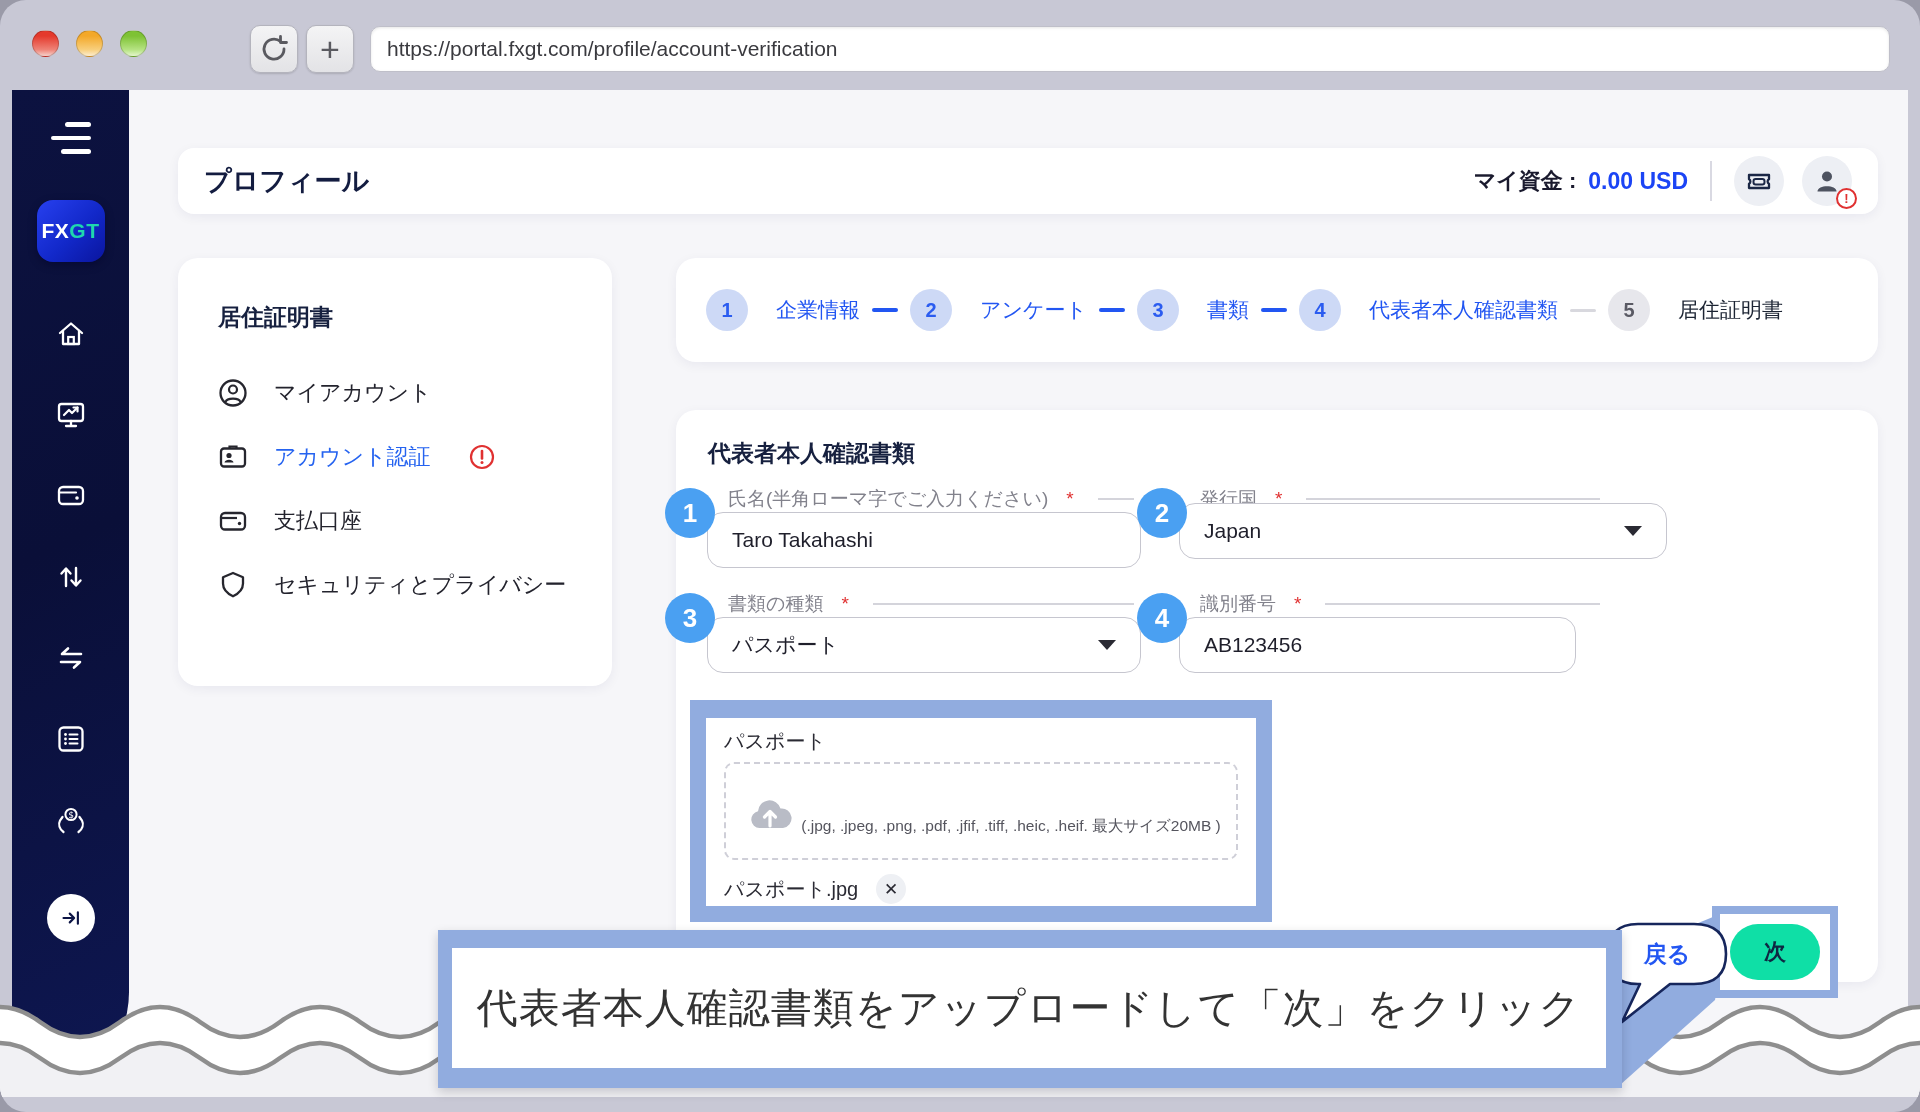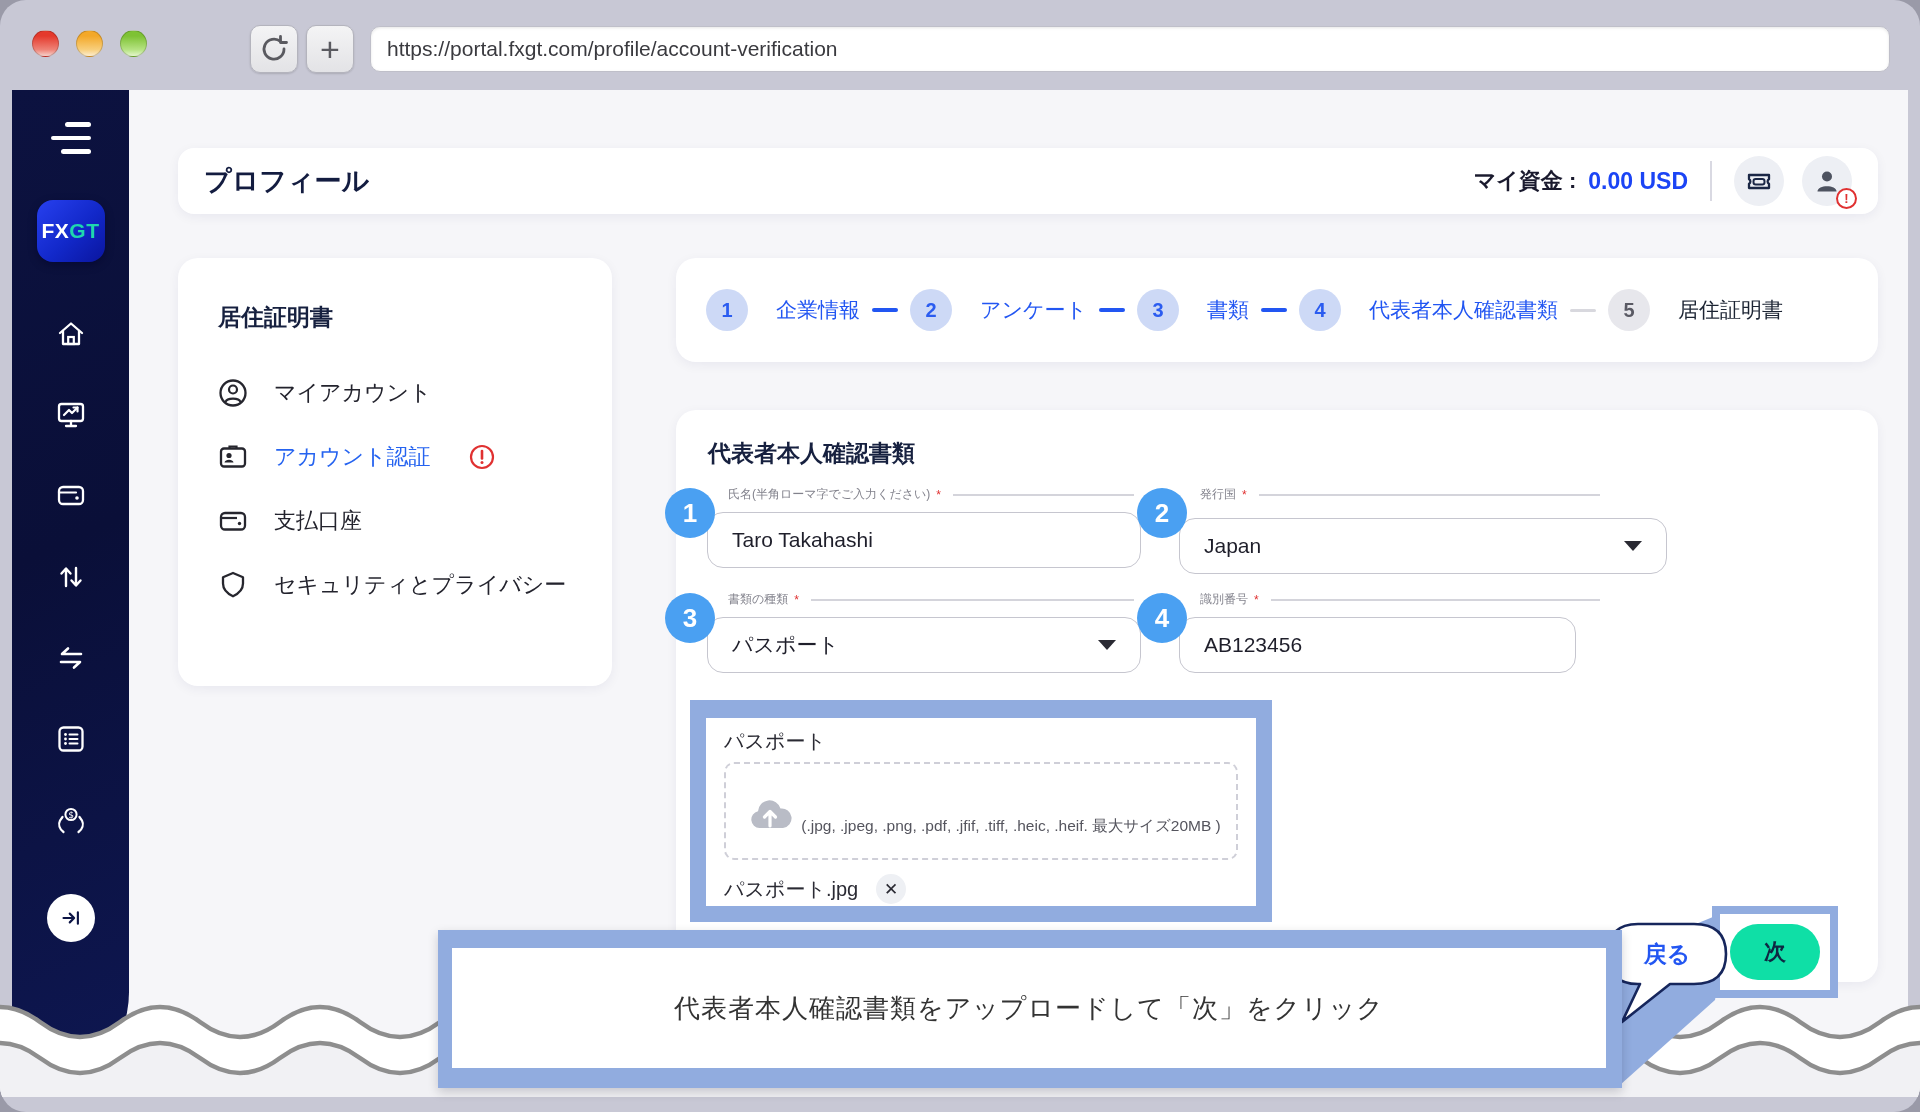--- a/index.html
+++ b/index.html
@@ -85,22 +85,22 @@
   .step.inactive .step-label { color:#1c2433; }
   .dash { width:26px; height:4.5px; border-radius:3px; background:#2256f2; margin:0 12px; }
   .dash.gray { background:#d8d8de; height:3px; }
 
   
   .form-card { left:664px; top:320px; width:1202px; height:572px; }
   .form-title { position:absolute; left:32px; top:28px; font-size:23px; font-weight:700; color:#16203f; }
   .num-badge { position:absolute; width:50px; height:50px; border-radius:50%;
         background:#4aa0f2; color:#fff; font-size:26px; font-weight:700;
         display:flex; align-items:center; justify-content:center; z-index:3; }
-  .f-label { position:absolute; display:flex; align-items:center; gap:6px;
-        font-size:12px; color:#82828c; }
+  .f-label { position:absolute; display:flex; align-items:center; gap:18px;
+        font-size:19px; color:#82828c; }
   .f-label .req { color:#e03131; }
   .f-label .rule { flex:1; height:0; border-top:2px solid #d4d4db; margin-left:6px; }
   .f-box { position:absolute; height:56px; background:#fff; border:1.6px solid #c6c6cf;
         border-radius:16px; display:flex; align-items:center; padding:0 24px;
         font-size:21px; color:#1f1f2b; cursor:text; }
   .f-box.select { cursor:pointer; }
   .caret { position:absolute; right:24px; width:0; height:0;
         border-left:9px solid transparent; border-right:9px solid transparent;
         border-top:10px solid #2a2a33; }
 
@@ -128,21 +128,21 @@
   .next-hl { position:absolute; left:1712px; top:906px; width:126px; height:92px;
         background:#91acdf; z-index:7; display:flex; align-items:center; justify-content:center; }
   .next-hl-inner { width:110px; height:76px; background:#fff;
         display:flex; align-items:center; justify-content:center; }
   .next-btn { width:90px; height:56px; border-radius:28px; background:#0fdfa6; border:none;
         font-family:inherit; font-size:22px; font-weight:700; color:#0e2742; cursor:pointer; }
   .tooltip { position:absolute; left:438px; top:930px; width:1184px; height:158px;
         background:#91acdf; z-index:9; box-shadow:0 4px 10px rgba(0,0,30,.18); }
   .tooltip-inner { position:absolute; left:14px; top:18px; right:16px; bottom:20px; background:#fff;
         display:flex; align-items:center; justify-content:center;
-        font-size:26px; color:#333; letter-spacing:1px; }
+        font-size:41px; color:#333; letter-spacing:1px; }
 </style>
 </head>
 <body>
 
 <div class="window">
 
   <div class="chrome">
     <span class="tl red"></span>
     <span class="tl yellow"></span>
     <span class="tl green"></span>
@@ -324,21 +324,21 @@
       </div>
 
       <div class="num-badge" style="left:461px; top:78px">
           <span>2</span>
         </div>
       <div class="f-label" style="left:524px; top:76px; width:400px">
         <span>発行国</span>
           <span class="req">*</span>
           <span class="rule"></span>
       </div>
-      <div class="f-box select" style="left:503px; top:108px; width:488px">
+      <div class="f-box select" style="left:503px; top:93px; width:488px">
         <span>Japan</span>
         <span class="caret"></span>
       </div>
 
       <div class="num-badge" style="left:-11px; top:183px">
           <span>3</span>
         </div>
       <div class="f-label" style="left:52px; top:181px; width:406px">
         <span>書類の種類</span>
           <span class="req">*</span>

